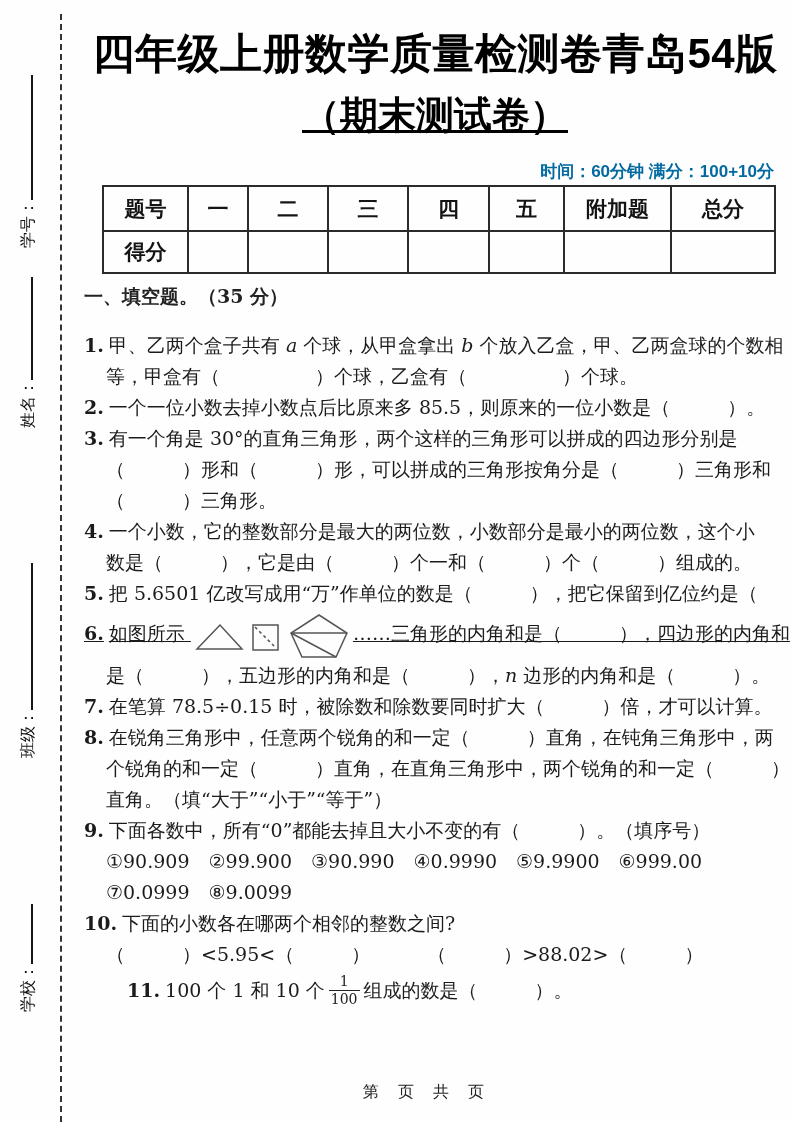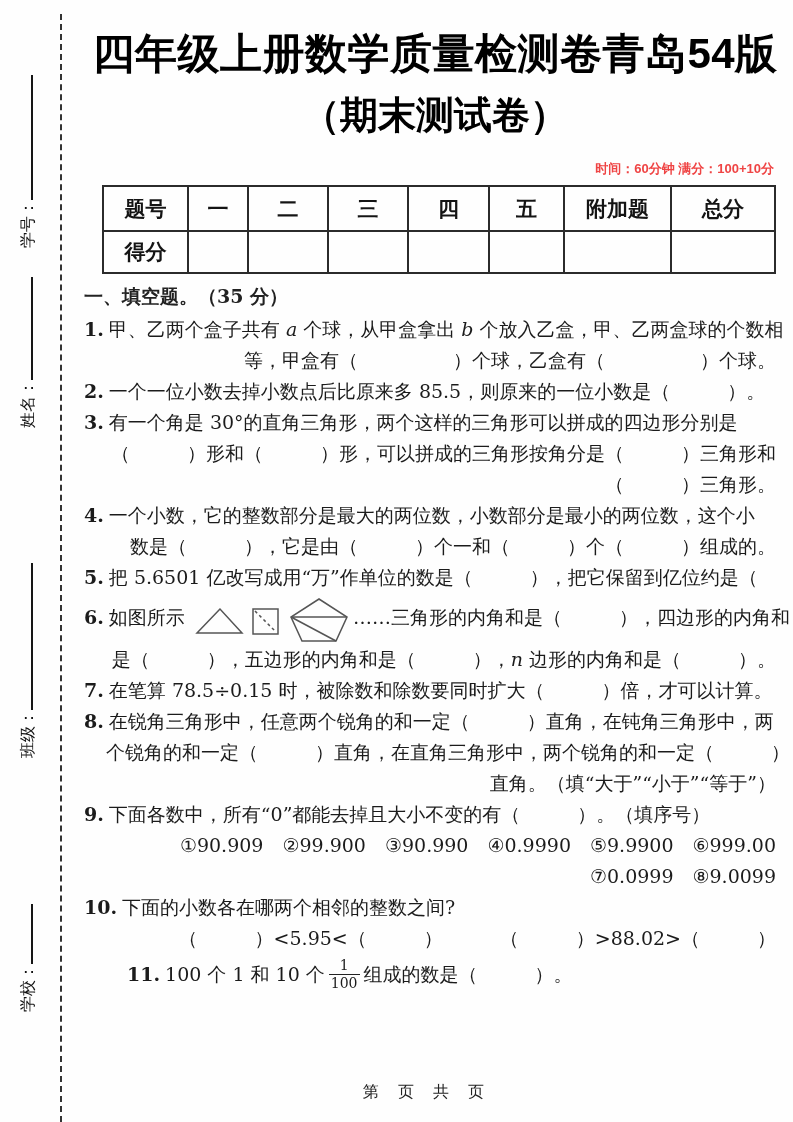--- a/index.html
+++ b/index.html
@@ -25,45 +25,45 @@
   .mf-xuexiao { top:988px; } .mf-xuexiao .blank { width:60px; }
 
   .title {
     position:absolute; left:85px; width:700px; top:26px; text-align:center;
     font-family:"Liberation Sans","DejaVu Sans",sans-serif;
     font-size:42px; font-weight:bold; color:#000; white-space:nowrap; letter-spacing:0.5px;
   }
   .subtitle {
     position:absolute; left:85px; width:700px; top:90px; text-align:center;
     font-family:"Liberation Sans","DejaVu Sans",sans-serif;
-    font-size:38px; font-weight:bold; color:#000;
+    font-size:38px; font-weight:bold; color:#000;text-decoration:underline;
   }
   .meta {
     position:absolute; right:19px; top:160px;
     font-family:"Liberation Sans","DejaVu Sans",sans-serif;
-    font-size:13px; font-weight:bold; color:#ef4444;
+    font-size:17px; font-weight:bold; color:#0369a1;
   }
   .score-table {
     position:absolute; left:102px; top:185px;
     border-collapse:collapse; table-layout:fixed;
   }
   .score-table td {
     border:2px solid #2b2b2b; text-align:center; vertical-align:middle;
     font-size:21px; font-weight:bold; color:#141414; padding:0;
   }
   .score-table tr.hdr td { height:43px; }
   .score-table tr.scr td { height:40px; }
 
   .content {
     position:absolute; left:84px; top:281px; width:692px;
     font-size:19px; line-height:31px; color:#1b1b1b;
   }
-  .sec-heading { font-weight:bold; color:#222; margin-bottom:2px; }
+  .sec-heading { font-weight:bold; color:#222; margin-bottom:18px; }
   .q-line { min-height:31px; white-space:nowrap; }
-  .q-line.ind { padding-left:22px;text-align:right; }
+  .q-line.ind { padding-left:22px; }
   .q-num { font-weight:bold; margin-right:5px; }
   .fig { display:inline-block; vertical-align:middle; margin:0 3px; }
   .fig svg { display:inline-block; vertical-align:middle; }
   .frac {
     display:inline-block; vertical-align:middle; text-align:center;
     font-size:14px; line-height:1.15; margin:0 4px 4px 4px;
   }
   .frac .num { display:block; }
   .frac .den { display:block; border-top:1.5px solid #222; padding:0 2px; }
   .footer {
@@ -147,21 +147,21 @@
           <div class="q-line ind"><span>（　　　）三角形。</span></div>
         </div>
         <div class="question">
           <div class="q-line"><span class="q-num">4.</span><span>一个小数，它的整数部分是最大的两位数，小数部分是最小的两位数，这个小</span></div>
           <div class="q-line ind"><span>数是（　　　），它是由（　　　）个一和（　　　）个（　　　）组成的。</span></div>
         </div>
         <div class="question">
           <div class="q-line"><span class="q-num">5.</span><span>把 5.6501 亿改写成用“万”作单位的数是（　　　），把它保留到亿位约是（　　　）。</span></div>
         </div>
         <div class="question">
-          <div class="q-line" style="line-height: 48px;"><span class="q-num">6.</span><span>如图所示 </span><span class="fig"><svg width="50" height="30" viewBox="0 0 50 30">
+          <div class="q-line" style="line-height: 48px; text-decoration: underline;"><span class="q-num">6.</span><span>如图所示 </span><span class="fig"><svg width="50" height="30" viewBox="0 0 50 30">
                 <path d="M26 3 L3 27 L48 27 Z" fill="none" stroke="#555" stroke-width="1.5"></path>
               </svg></span><span class="fig"><svg width="32" height="32" viewBox="0 0 32 32">
                 <rect x="3" y="4" width="25" height="25" fill="none" stroke="#555" stroke-width="1.5"></rect>
                 <path d="M5 6 L26 27" fill="none" stroke="#555" stroke-width="1.5" stroke-dasharray="3,3"></path>
               </svg></span><span class="fig"><svg width="62" height="48" viewBox="0 0 62 48">
                 <path d="M31 3 L59 21 L48 45 L14 45 L3 21 Z" fill="none" stroke="#555" stroke-width="1.5"></path>
                 <path d="M3 21 L59 21 M3 21 L48 45" fill="none" stroke="#555" stroke-width="1.5"></path>
               </svg></span><span>……三角形的内角和是（　　　），四边形的内角和</span></div>
           <div class="q-line ind"><span>是（　　　），五边形的内角和是（　　　），</span><i>n</i><span> 边形的内角和是（　　　）。</span></div>
         </div>

